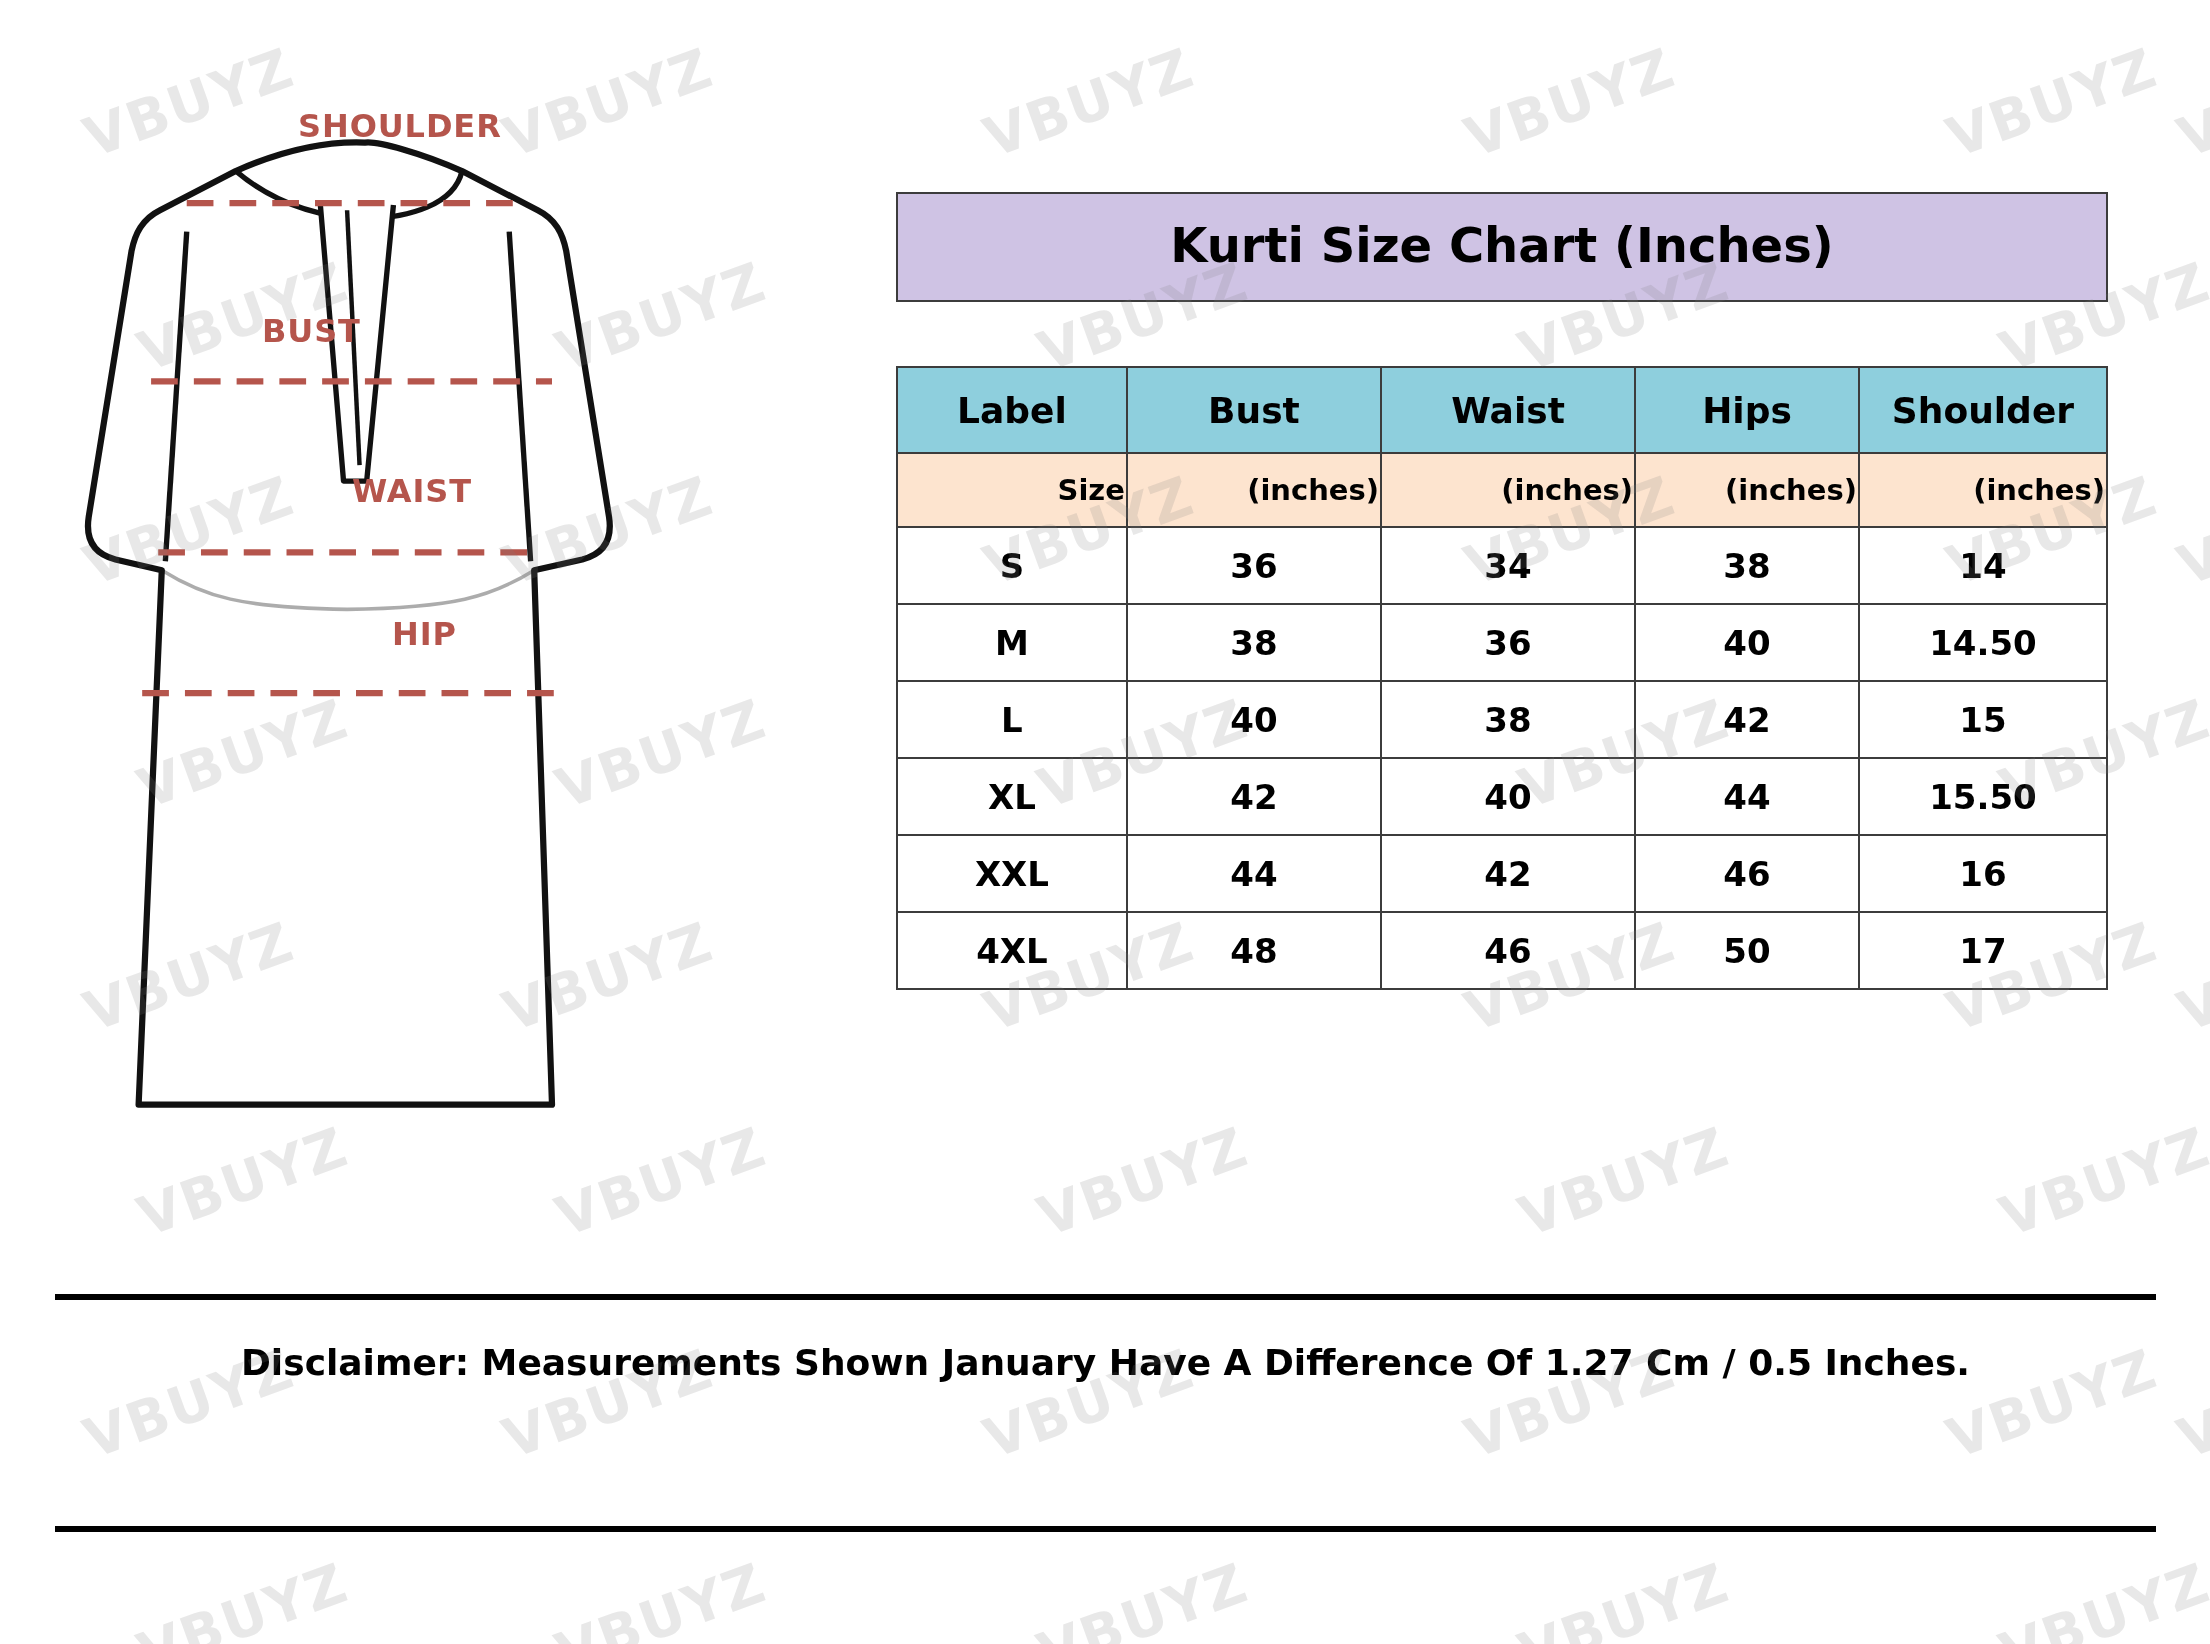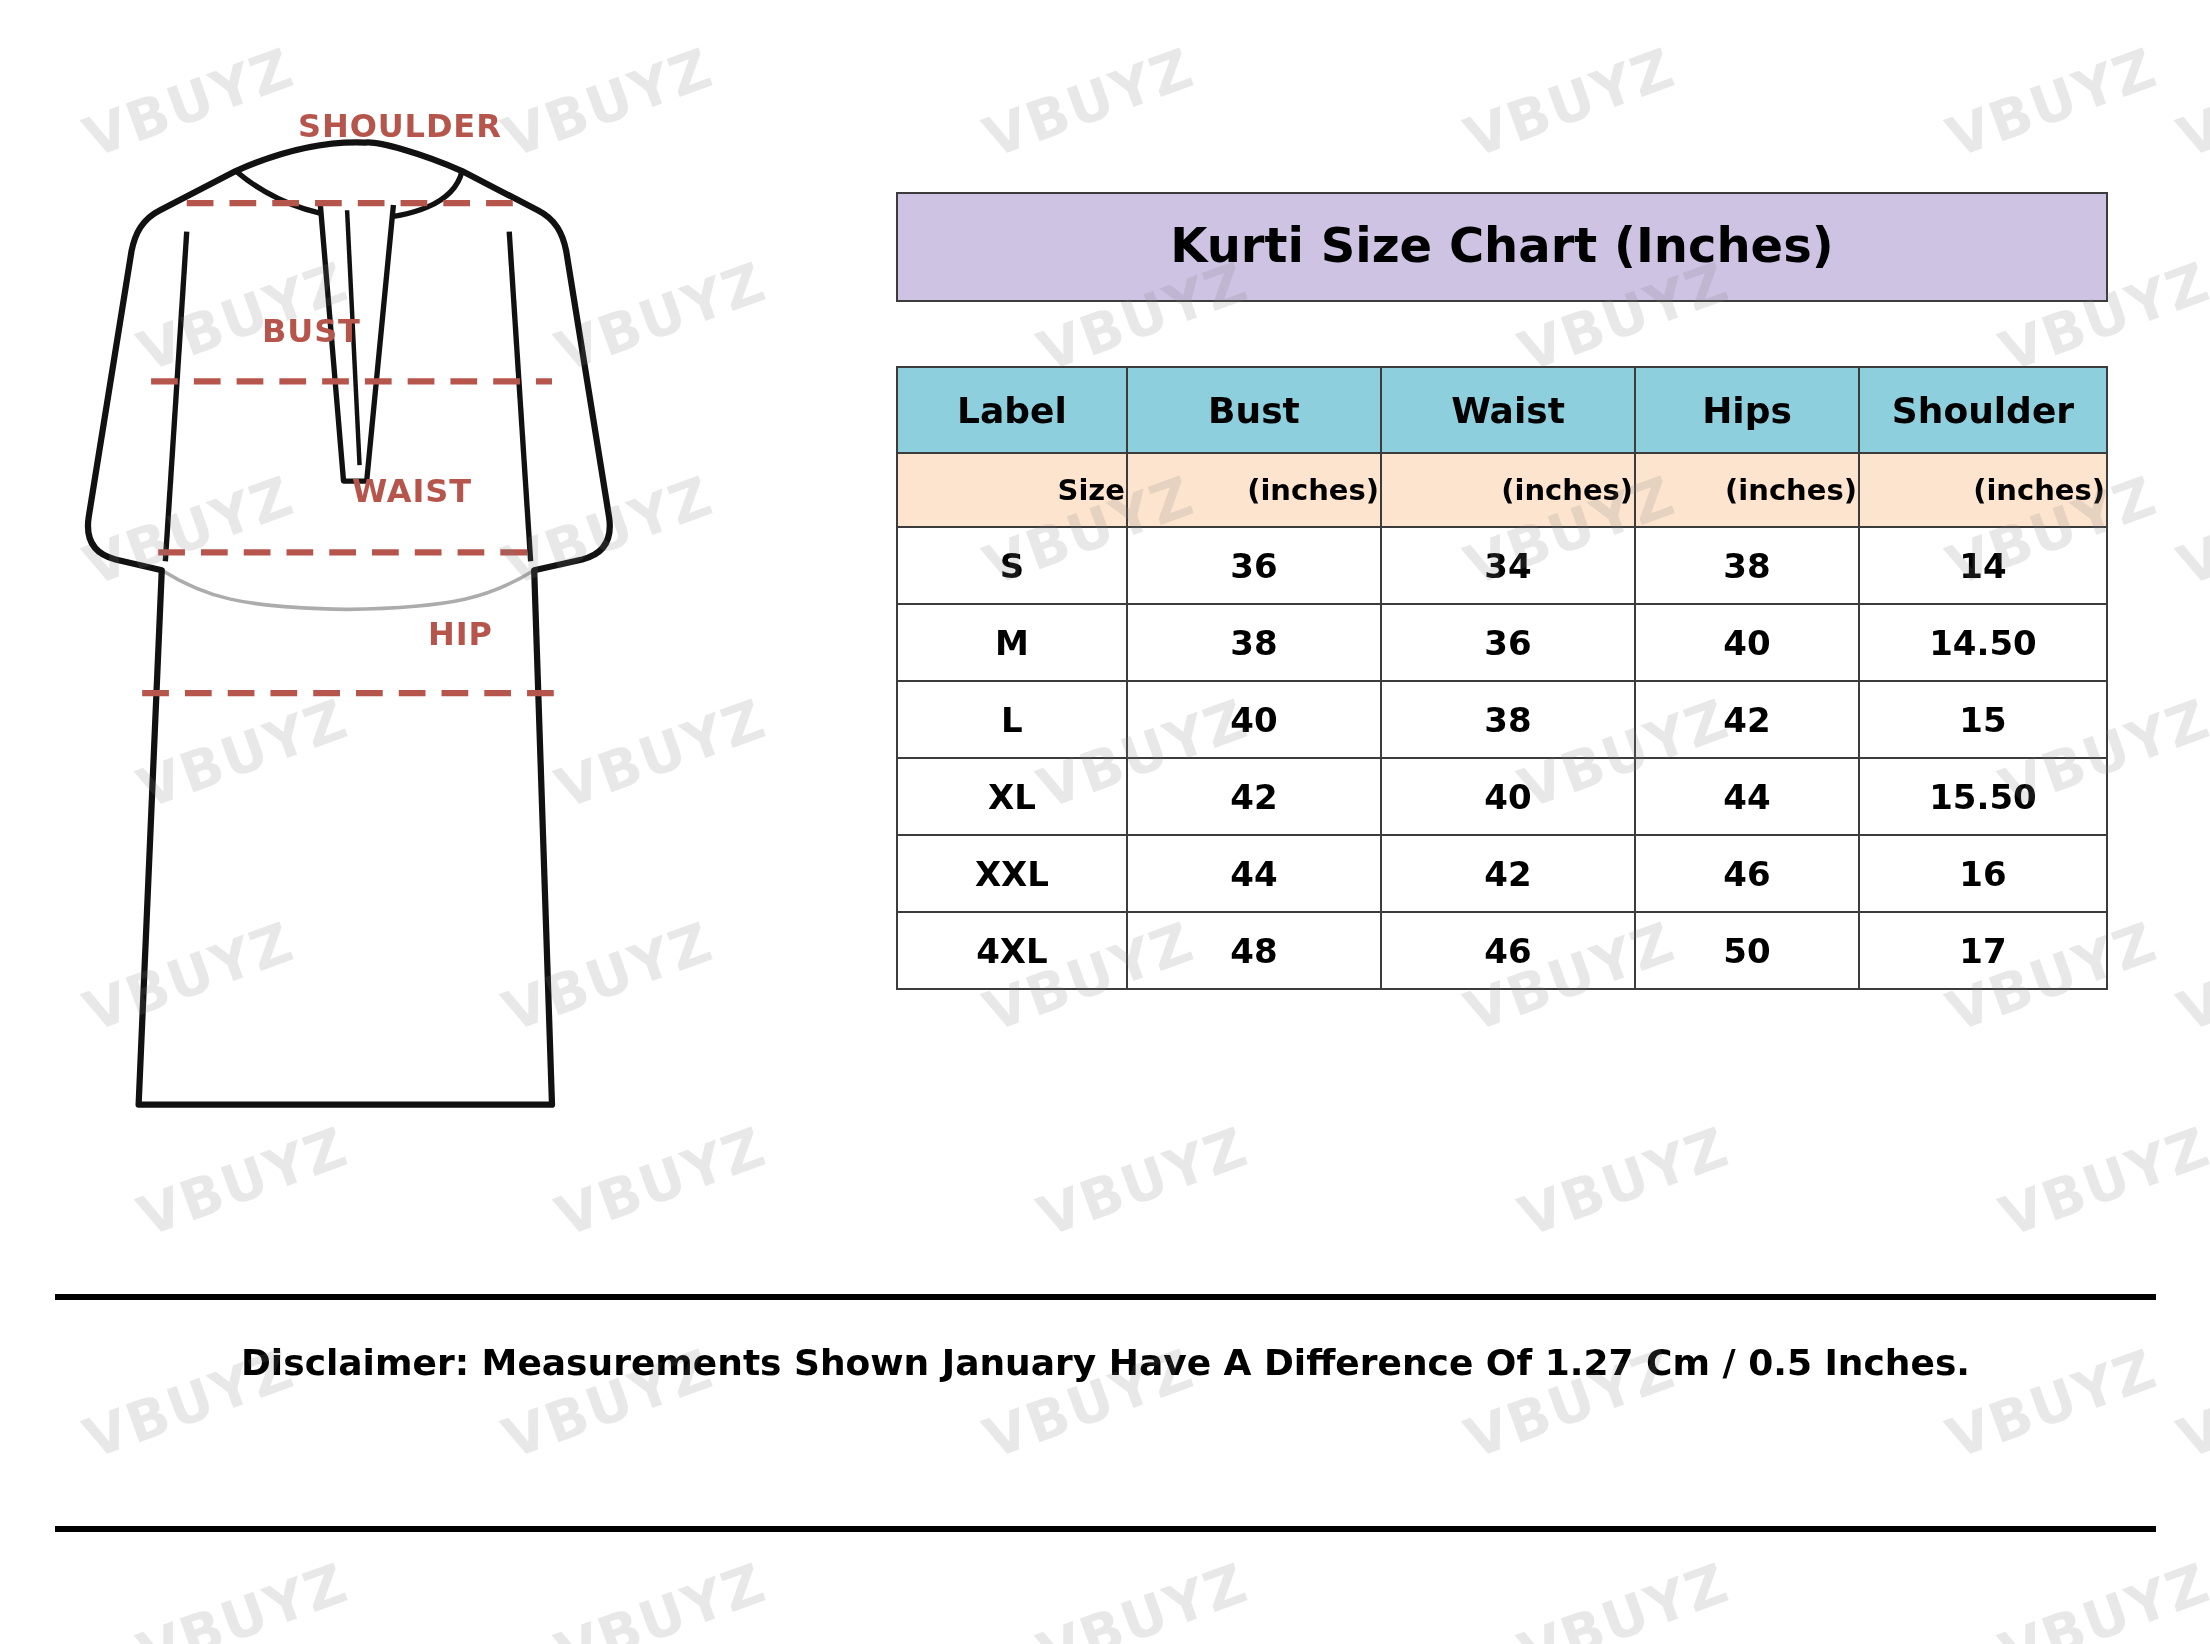--- a/index.html
+++ b/index.html
@@ -55,21 +55,21 @@
     position: absolute;
     font-family: "DejaVu Sans", sans-serif;
     font-size: 32px;
     font-weight: 700;
     color: #b5554c;
     letter-spacing: 0.9px;
   }
   .lbl-shoulder { left: 245px; top: 9px; }
   .lbl-bust     { left: 209px; top: 214px; }
   .lbl-waist    { left: 299px; top: 374px; }
-  .lbl-hip      { left: 339px; top: 517px; margin-left: 36px; }
+  .lbl-hip      { left: 339px; top: 517px; }
 
   
   .chart-pane {
     position: absolute;
     left: 896px;
     top: 192px;
     width: 1212px;
   }
   .chart-title {
     background: #cfc3e4;

